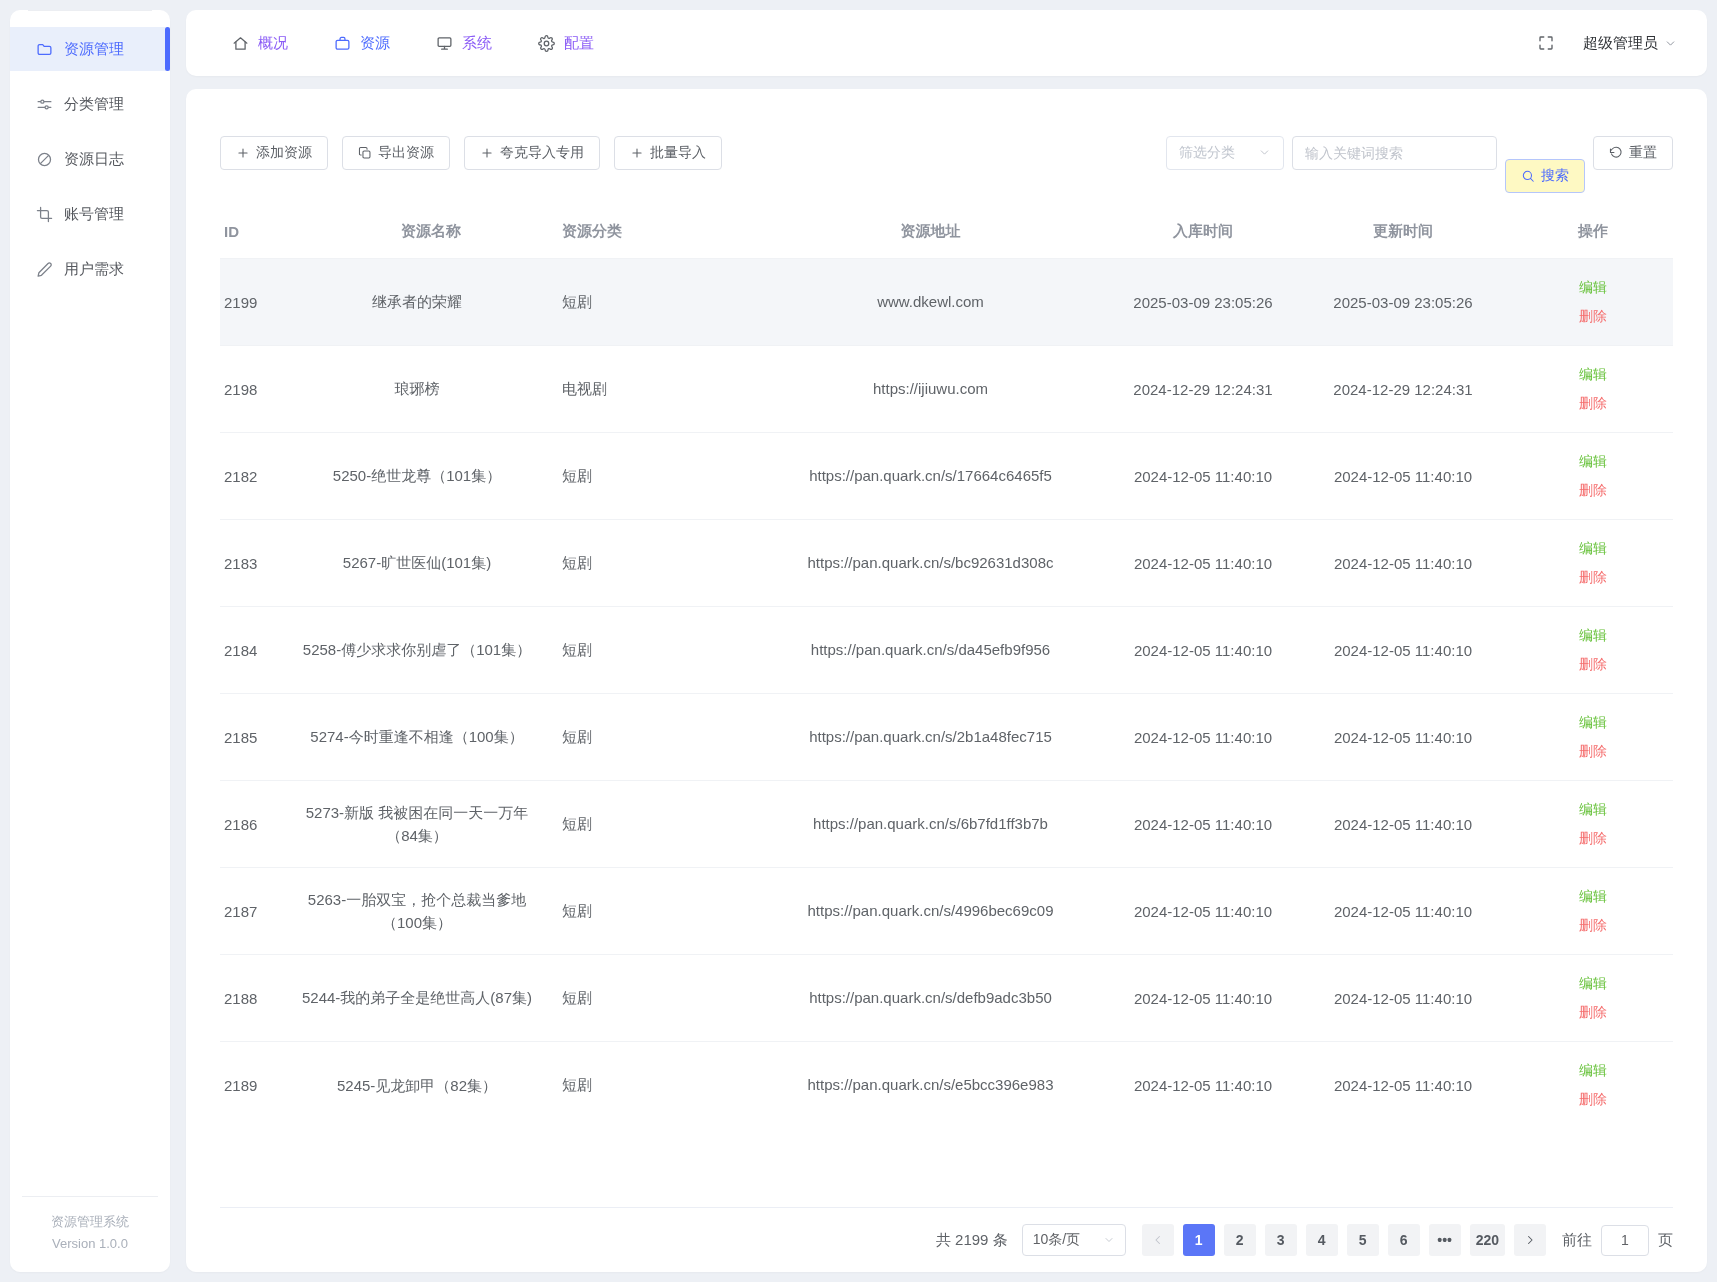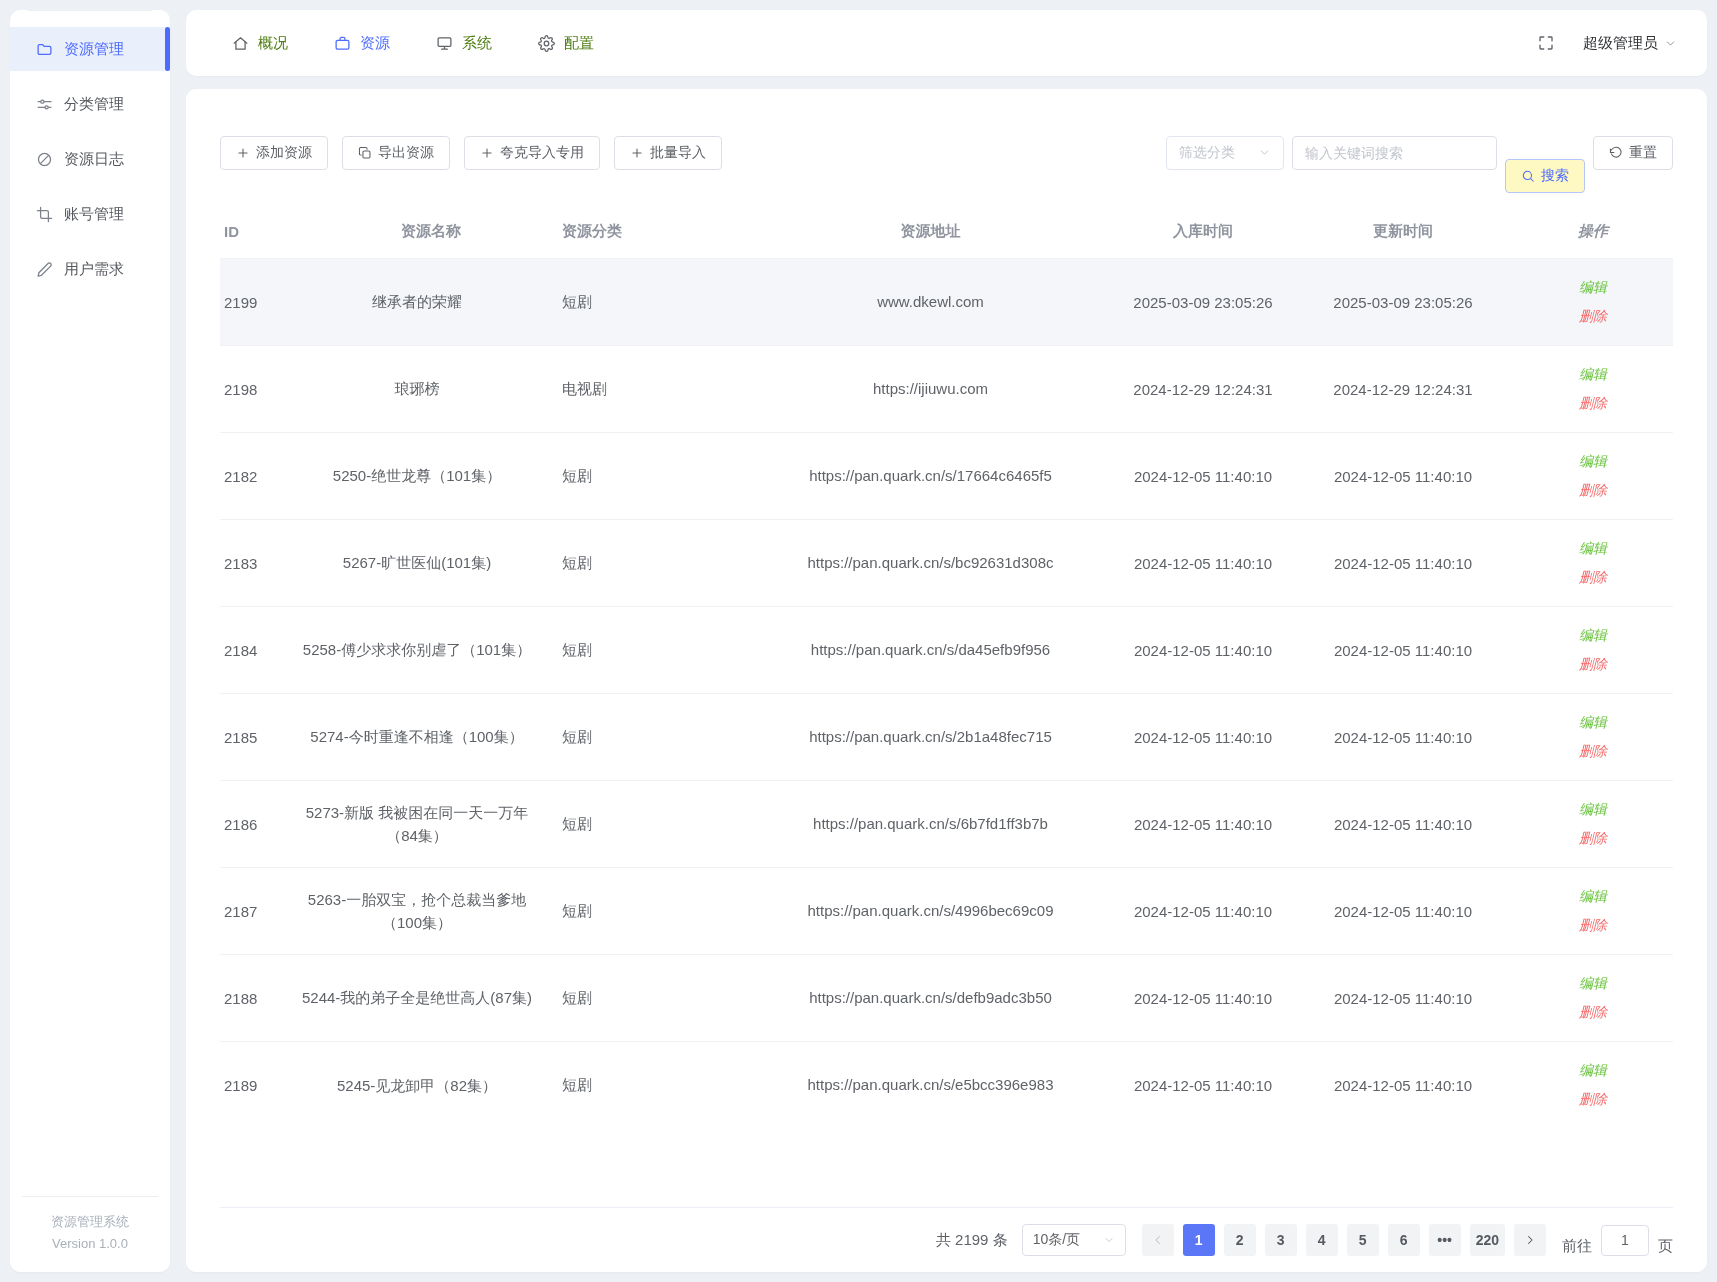--- a/index.html
+++ b/index.html
@@ -41,21 +41,21 @@
   }
 
   
   .main-col { flex:1; display:flex; flex-direction:column; min-width:0; }
   .topbar {
     height:66px; background:#fff; border-radius:10px;
     display:flex; align-items:center; padding:0 30px;
     box-shadow:0 1px 2px rgba(0,0,0,.03);
   }
   .top-tabs { display:flex; gap:46px; margin-left:16px; }
-  .top-tab { display:flex; align-items:center; gap:9px; font-size:15px; color:#4d7c0f; cursor:pointer; }
+  .top-tab { display:flex; align-items:center; gap:9px; font-size:15px; color:#8b5cf6; cursor:pointer; }
   .top-tab .icon { font-size:17px; color:#5f6368; display:flex; }
   .top-tab.active, .top-tab.active .icon { color:var(--primary,#4c6bf5); }
   .topbar-right { margin-left:auto; display:flex; align-items:center; gap:28px; }
   .fullscreen-btn { font-size:18px; color:#5f6368; display:flex; cursor:pointer; }
   .user-menu { display:flex; align-items:center; gap:6px; font-size:15px; color:#2f3236; cursor:pointer; }
   .user-menu .chev { font-size:13px; color:#8f949e; display:flex; }
 
   
   .content {
     margin-top:13px; flex:1; background:#fff; border-radius:10px;
@@ -92,21 +92,21 @@
   }
   tbody td { height:87px; padding:0; border-top:1px solid #f0f2f5; font-size:15px; color:#5f6368; vertical-align:middle; }
   tbody tr.highlight { background:#f4f6f9; }
   .c-id { width:80px; text-align:left; padding-left:4px; }
   .c-name { width:262px; text-align:center; }
   td.c-name { padding-right:28px; line-height:1.55; }
   .c-cat { width:196px; text-align:left; }
   .c-url { width:345px; text-align:center; }
   .c-url .url { display:inline-block; max-width:278px; word-break:break-all; line-height:1.5; }
   .c-time { width:200px; text-align:center; white-space:nowrap; }
-  .c-ops { width:180px; text-align:center;font-style:italic; }
+  .c-ops { width:180px; text-align:center; }
   .op-edit { display:block; color:var(--edit-green,#67c23a); font-size:14px; cursor:pointer; }
   .op-delete { display:block; margin-top:11px; color:var(--delete-red,#f56c6c); font-size:14px; cursor:pointer; }
 
   
   .pagination {
     height:64px; display:flex; align-items:center; justify-content:flex-end;
     gap:14px; font-size:15px; color:#5f6368;
   }
   .page-size {
     width:104px; height:32px; border:1px solid #dcdfe6; border-radius:4px; background:#fff;
@@ -116,21 +116,21 @@
   .page-size .chev { font-size:12px; color:#c0c4cc; display:flex; }
   .page-btns { display:flex; align-items:center; gap:9px; margin:0 2px; }
   .page-btn {
     min-width:32px; height:32px; padding:0 6px; border:none; border-radius:3px;
     background:#f2f3f5; color:#555a61; font-weight:bold; font-size:14px; font-family:inherit;
     display:flex; align-items:center; justify-content:center; cursor:pointer;
   }
   .page-btn.active { background:var(--active-page-bg,#5b76f7); color:#fff; }
   .page-btn .icon { font-size:14px; display:flex; }
   .page-btn.nav-prev { color:#c0c4cc; }
-  .goto { display:flex; align-items:flex-end; gap:9px; }
+  .goto { display:flex; align-items:center; gap:9px; }
   .goto input {
     width:48px; height:31px; border:1px solid #dcdfe6; border-radius:4px;
     text-align:center; font-size:14px; color:#606266; font-family:inherit; outline:none;
   }
 
   .icon svg { width:1em; height:1em; fill:none; stroke:currentColor; stroke-width:1.8; stroke-linecap:round; stroke-linejoin:round; display:block; }
 </style>
 </head>
 <body>
 

